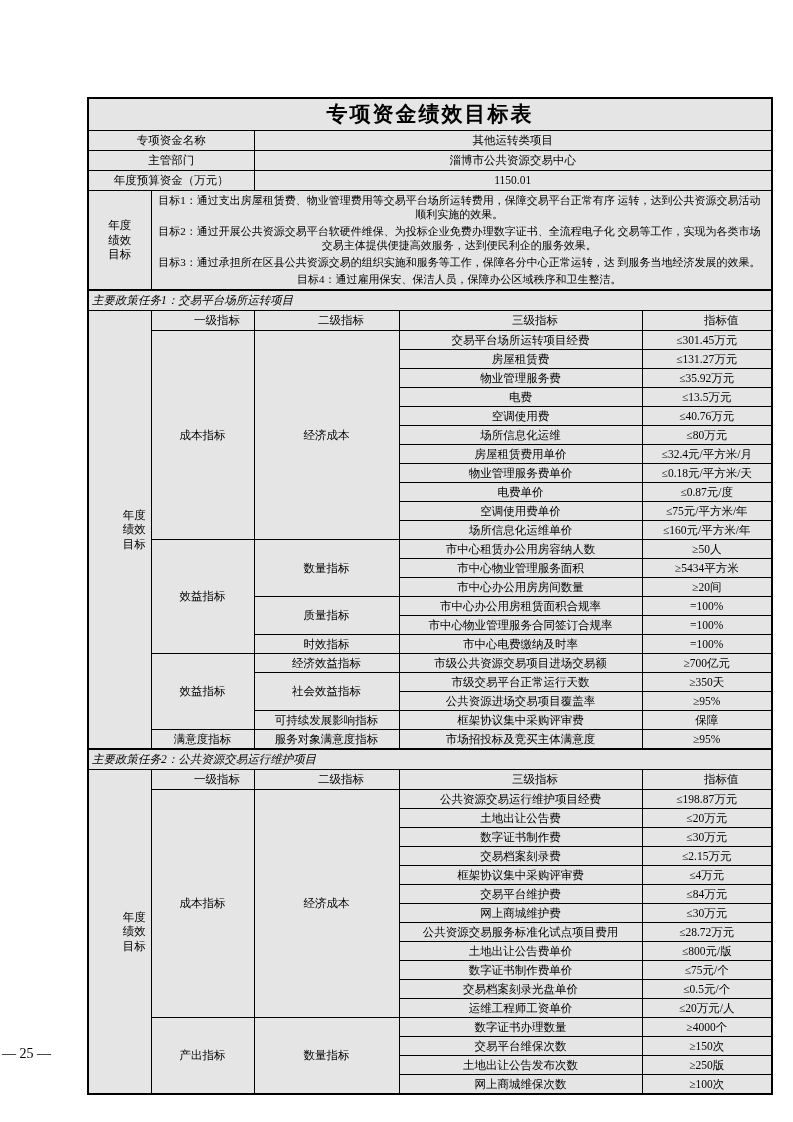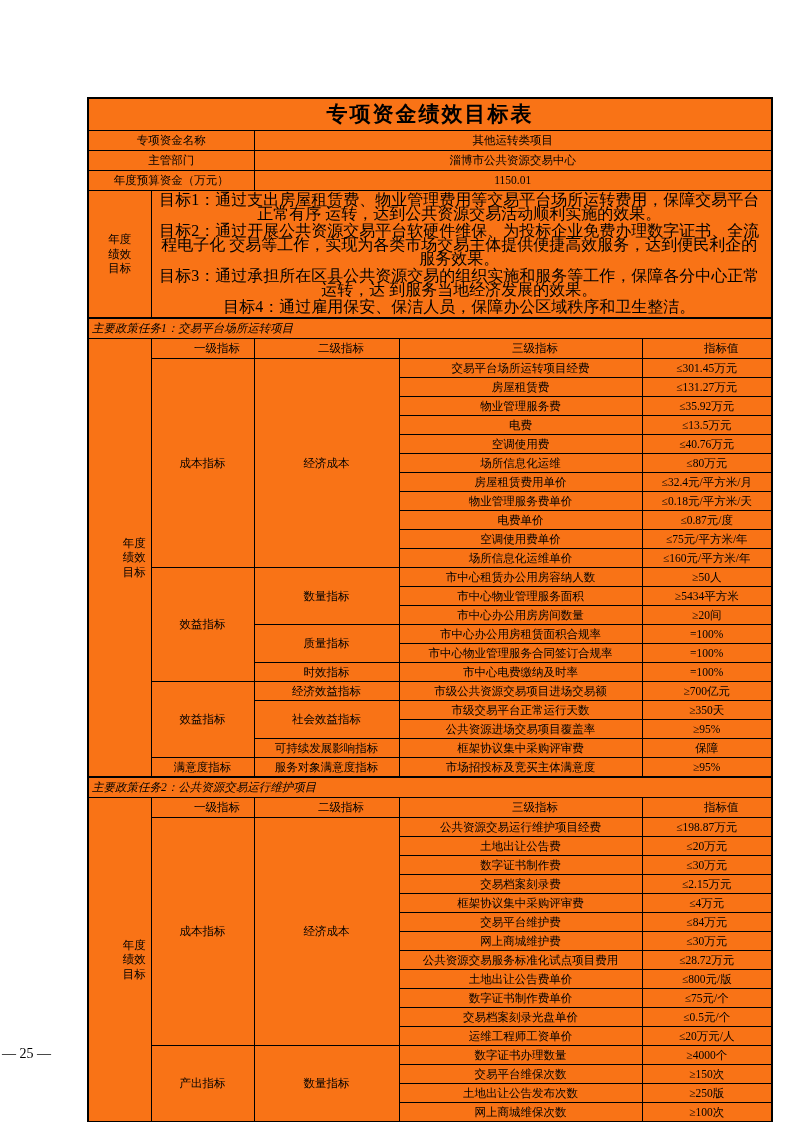--- a/index.html
+++ b/index.html
@@ -15,21 +15,21 @@
   .sheet {
     position: absolute;
     left: 87px;
     top: 97px;
   }
   table.perf {
     border-collapse: collapse;
     table-layout: fixed;
     width: 684px;
     border: 2px solid #000;
-    background: #f97316;
+    background: #e5e5e5;
   }
   table.perf td {
     border: 1px solid #000;
     text-align: center;
     vertical-align: middle;
     font-size: 11.5px;
     line-height: 1.25;
     padding: 0 2px;
     height: 18px;
     overflow: hidden;
@@ -42,21 +42,21 @@
     padding: 0;
   }
   tr.info-row td { height: 19px; }
   td.goals-cell {
     text-align: left;
     padding: 3px 5px;
     border-top: 2px solid #000;
   }
   td.goals-cell p {
     margin: 2px 4px 3px 0;
-    font-size: 16px;
+    font-size: 11px;
     line-height: 14px;
   }
   td.side-label {
     white-space: pre-line;
     font-size: 11.5px;
     line-height: 20px;
     padding: 0 4px;
     border-top: 2px solid #000;
   }
   tr.task-row td {

